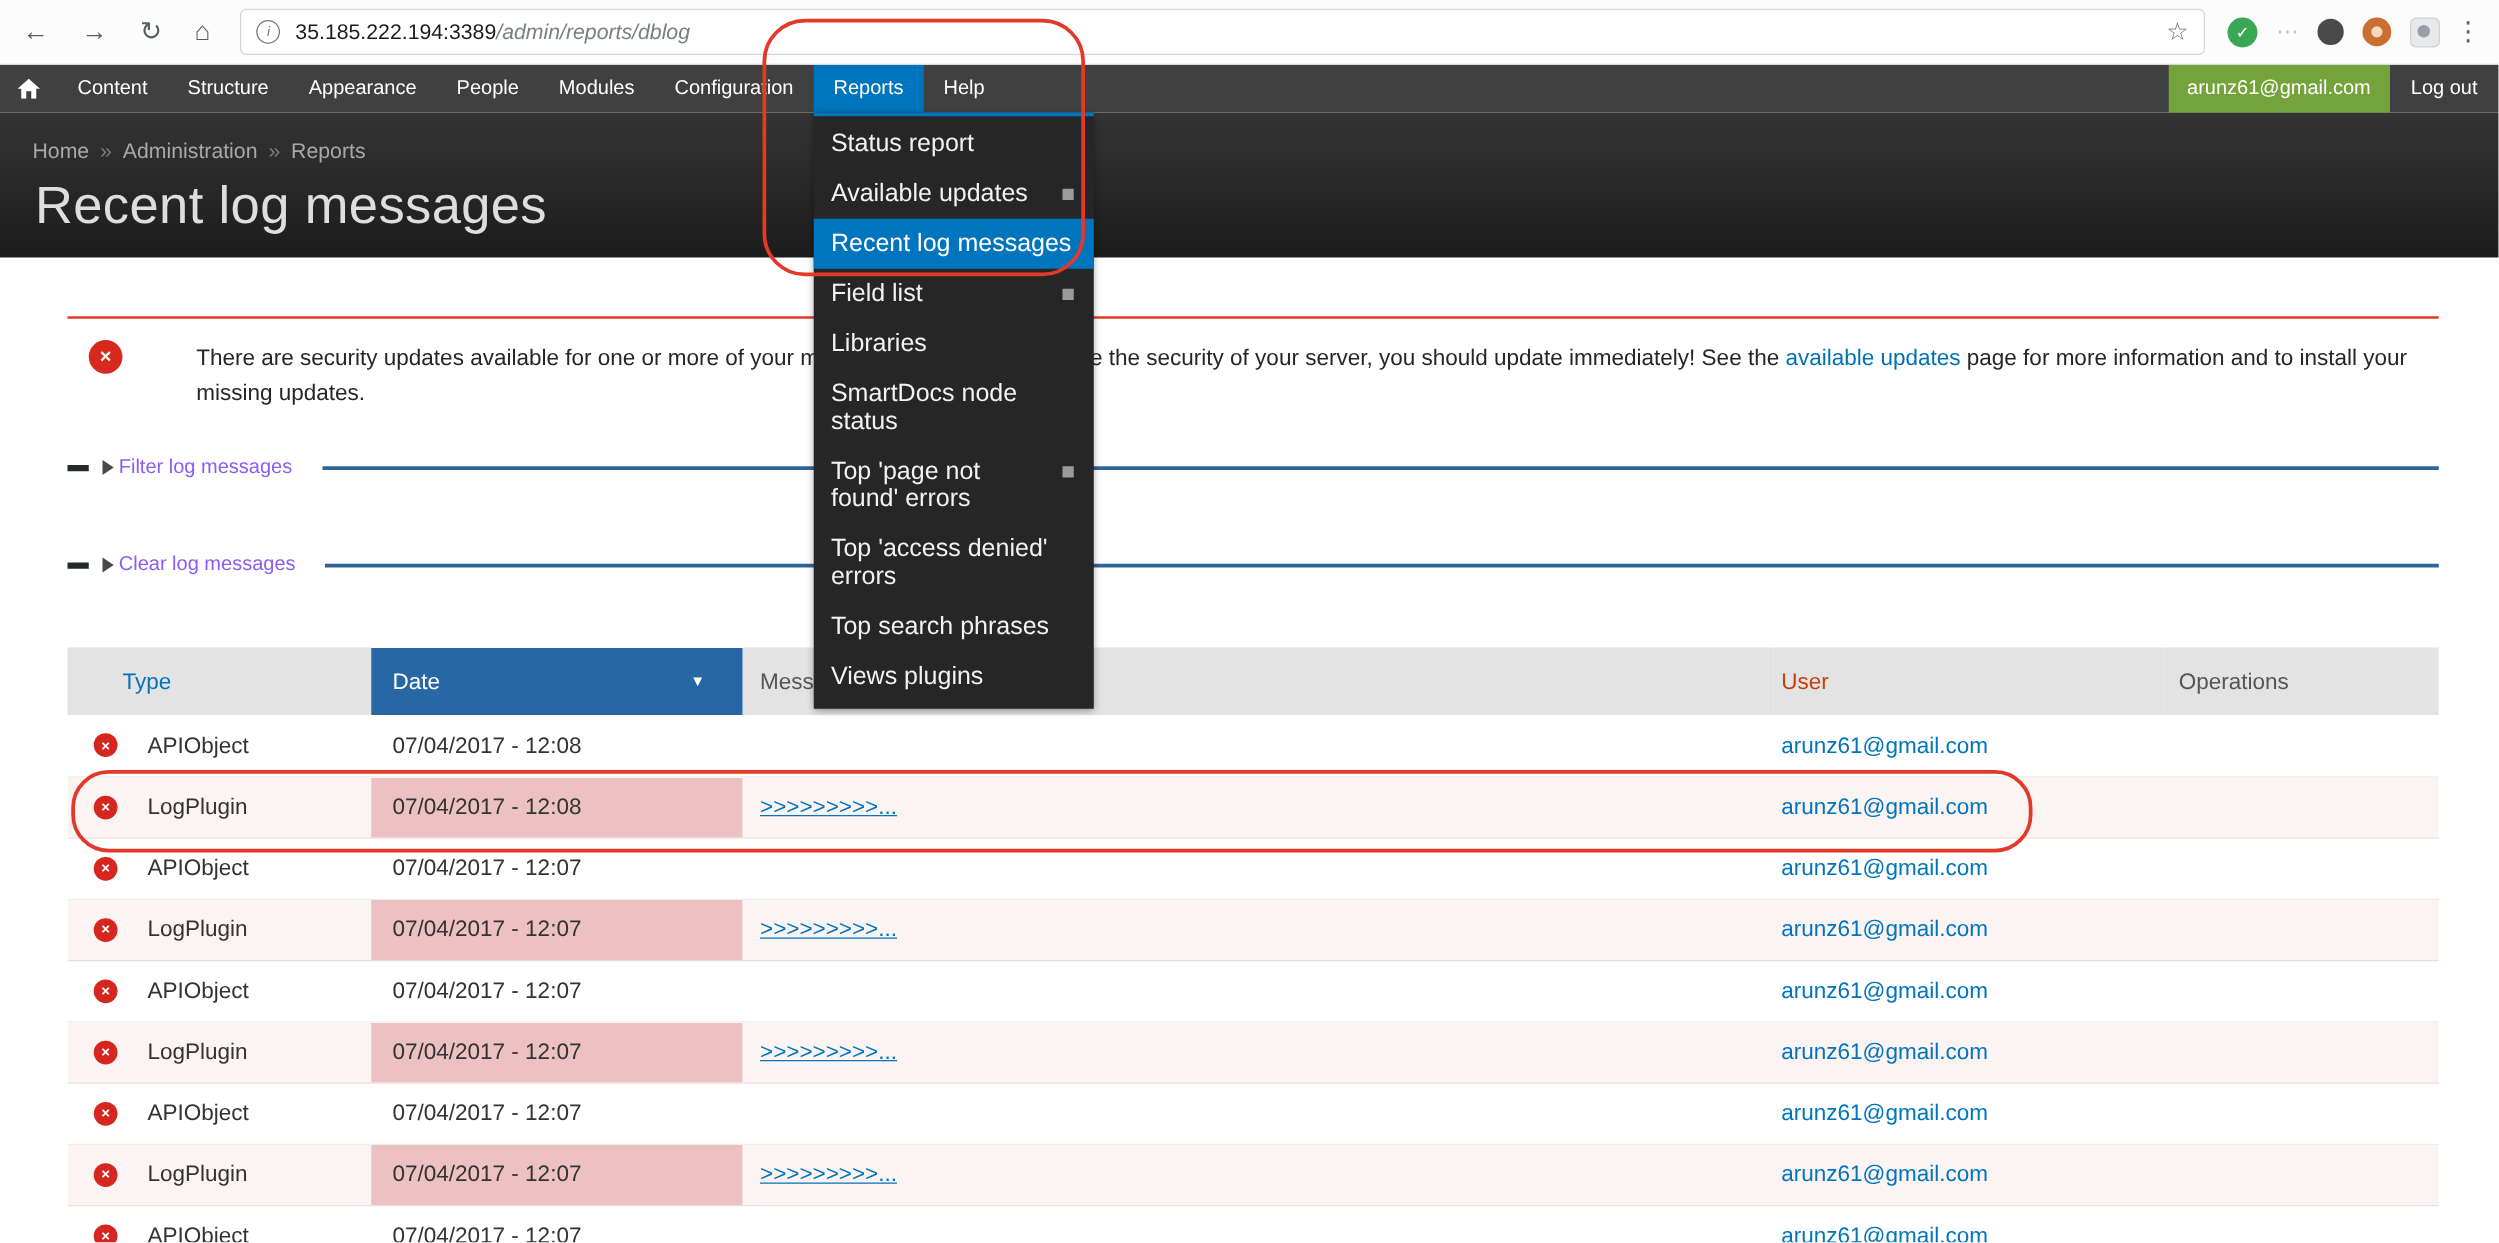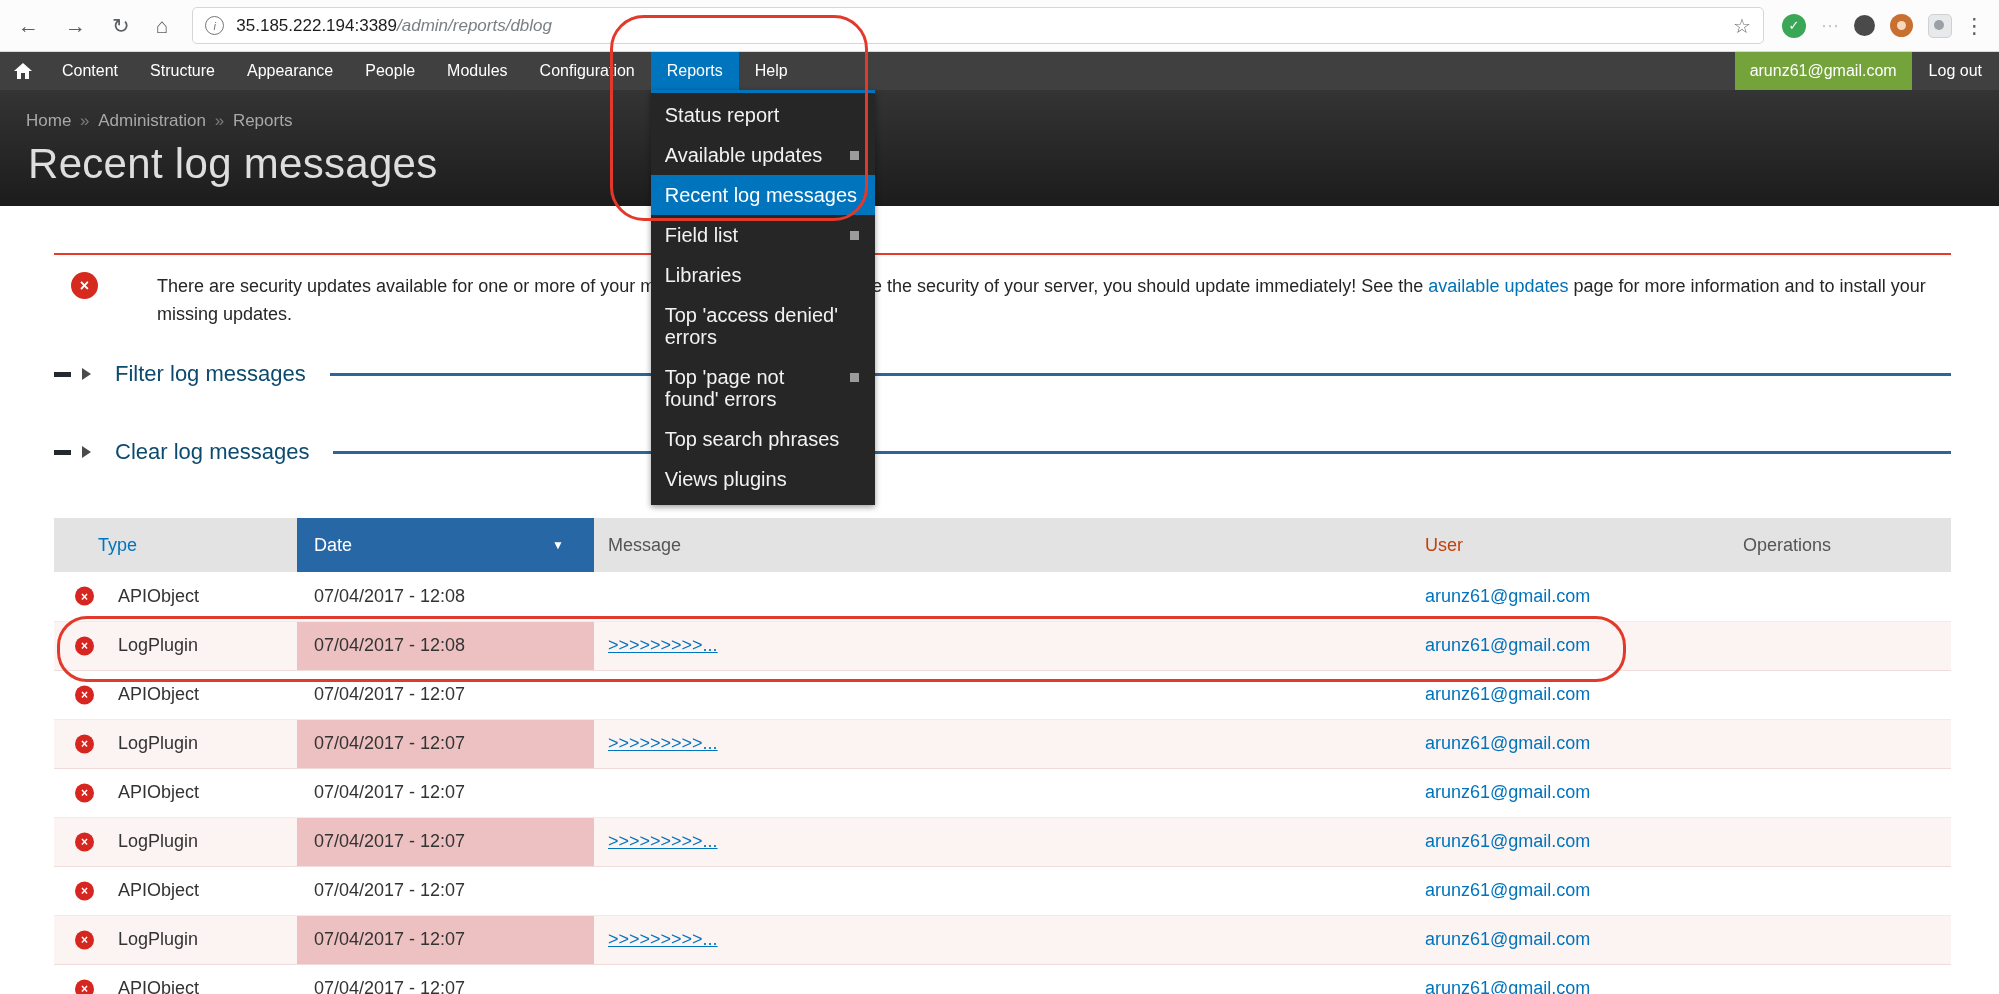--- a/index.html
+++ b/index.html
@@ -63,21 +63,21 @@
     display:flex;align-items:center;justify-content:center;margin-left:17px;flex:none;line-height:1;}
   .alert-text{margin-left:59px;flex:1;font-size:18px;line-height:28px;color:#262626;}
   .alert-text a{color:#0071b3;text-decoration:none;}
 
   .fieldset-row{display:flex;align-items:center;height:34px;}
   .fieldset-row.first{margin-top:8px;}
   .fieldset-row.second{margin-top:44px;}
   .fs-dash{width:17px;height:5px;background:#24292f;flex:none;}
   .fs-tri{margin-left:11px;width:0;height:0;border-left:9px solid #4a4a4a;border-top:6px solid transparent;
     border-bottom:6px solid transparent;flex:none;}
-  .fs-label{margin-left:24px;color:#0c4a6e;font-size:22px;white-space:nowrap;}
+  .fs-label{margin-left:4px;color:#8b5cf6;font-size:16px;white-space:nowrap;}
   .fs-line{flex:1;height:3px;background:#2c6598;margin-left:24px;}
 
   
   table.log{width:1897px;border-collapse:collapse;margin-top:49px;table-layout:fixed;}
   thead th{height:52px;background:#e3e3e3;font-weight:normal;font-size:18px;text-align:left;color:#555;}
   th.col-type{padding-left:44px;}
   th.col-type a{color:#0074bd;text-decoration:none;}
   th.col-date{background:#2767a6;color:#fff;padding-left:17px;position:relative;}
   .sort-arrow{position:absolute;right:30px;top:50%;transform:translateY(-50%);font-size:12px;color:#fff;}
   th.col-message{padding-left:14px;}
@@ -170,25 +170,28 @@
               <span class="dd-label">Recent log messages</span>
             </div>
             <div class="dd-item">
               <span class="dd-label">Field list</span>
               <span class="dd-badge"></span>
             </div>
             <div class="dd-item">
               <span class="dd-label">Libraries</span>
             </div>
             <div class="dd-item">
-              <span class="dd-label">Top 'access denied' errors</span>
+              <span class="dd-label">SmartDocs node status</span>
             </div>
             <div class="dd-item">
               <span class="dd-label">Top 'page not found' errors</span>
               <span class="dd-badge"></span>
+            </div>
+            <div class="dd-item">
+              <span class="dd-label">Top 'access denied' errors</span>
             </div>
             <div class="dd-item">
               <span class="dd-label">Top search phrases</span>
             </div>
             <div class="dd-item">
               <span class="dd-label">Views plugins</span>
             </div>
           </div>
         </div>
         <div class="tb-item">

